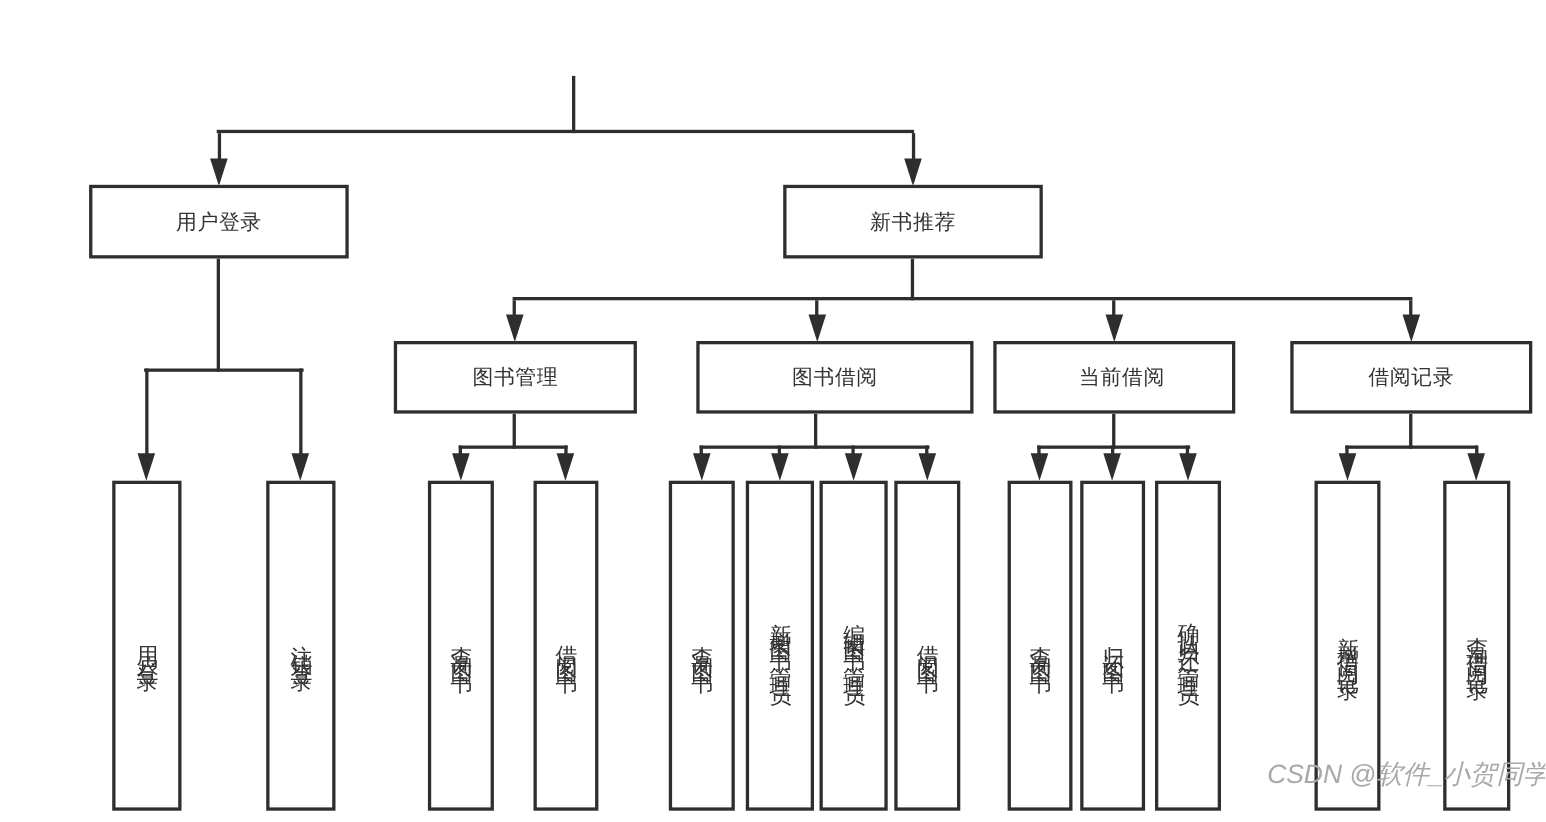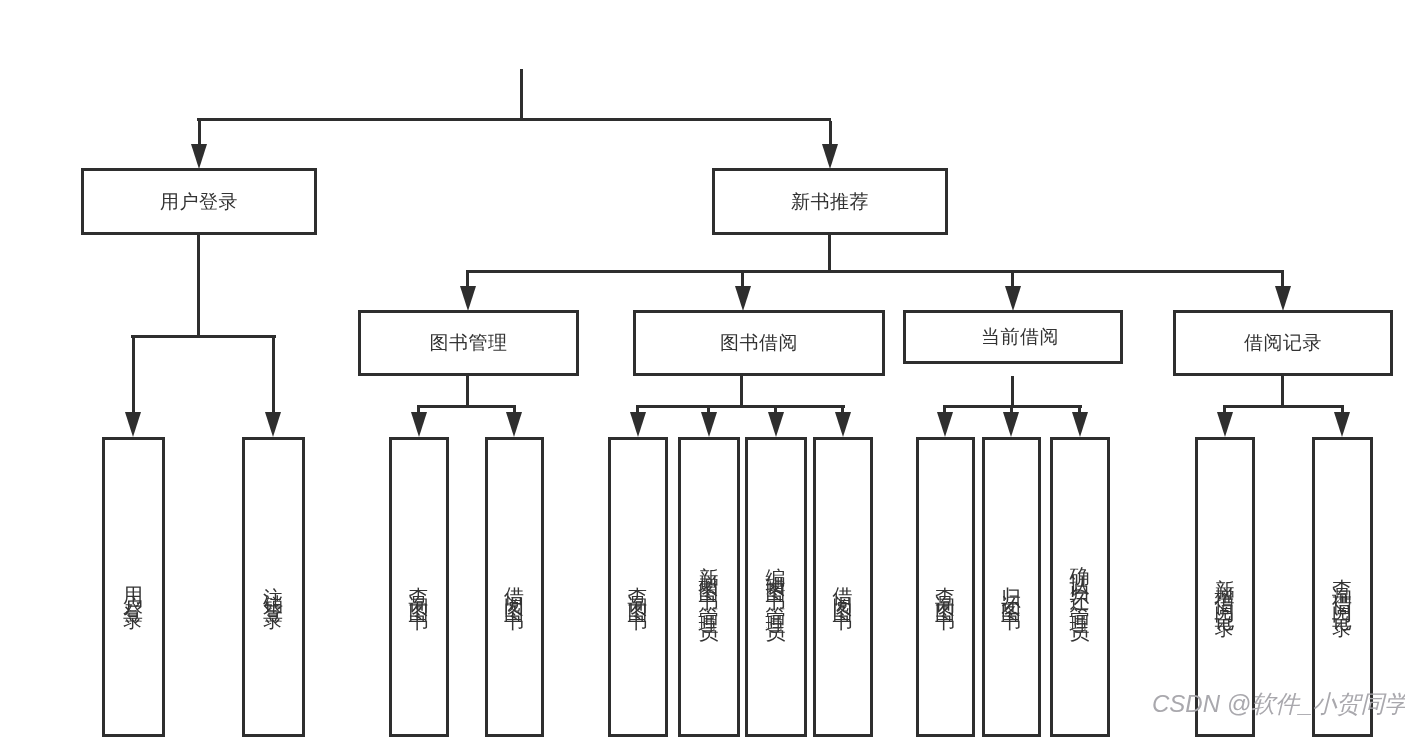--- a/index.html
+++ b/index.html
@@ -77,21 +77,21 @@
   <div class="box" style="left:712px; top:168px; width:236px; height:67px;">
     <span>新书推荐</span>
   </div>
 
   <div class="box" style="left:358px; top:310px; width:221px; height:66px;">
     <span>图书管理</span>
   </div>
   <div class="box" style="left:633px; top:310px; width:252px; height:66px;">
     <span>图书借阅</span>
   </div>
-  <div class="box" style="left:903px; top:310px; width:220px; height:54px;padding-left:14px;">
+  <div class="box" style="left:903px; top:310px; width:220px; height:66px;padding-left:14px;">
     <span>当前借阅</span>
   </div>
   <div class="box" style="left:1173px; top:310px; width:220px; height:66px;">
     <span>借阅记录</span>
   </div>
 
   <div class="box leaf" style="left:102px; top:437px; width:63px; height:300px;">
     <span>用户登录</span>
   </div>
   <div class="box leaf" style="left:242px; top:437px; width:63px; height:300px;">

